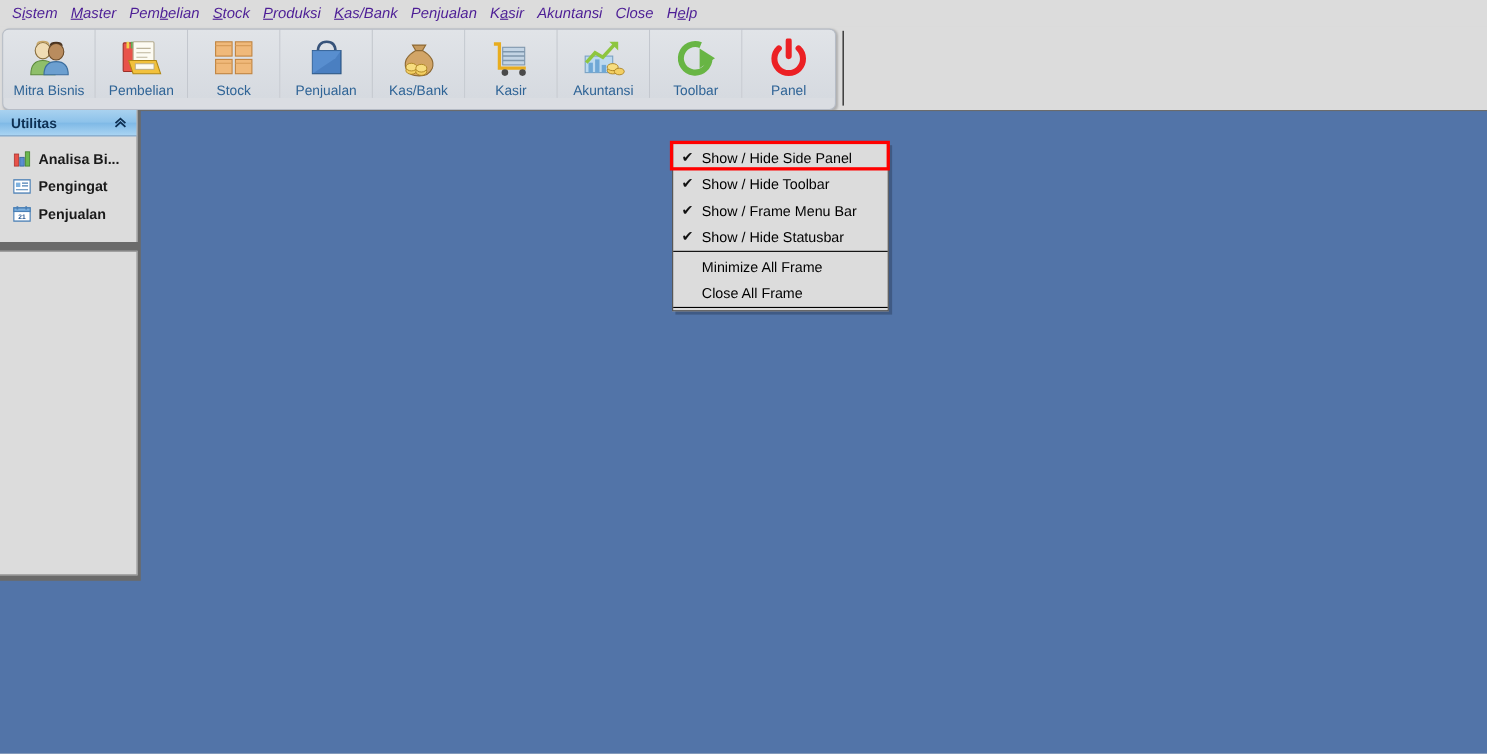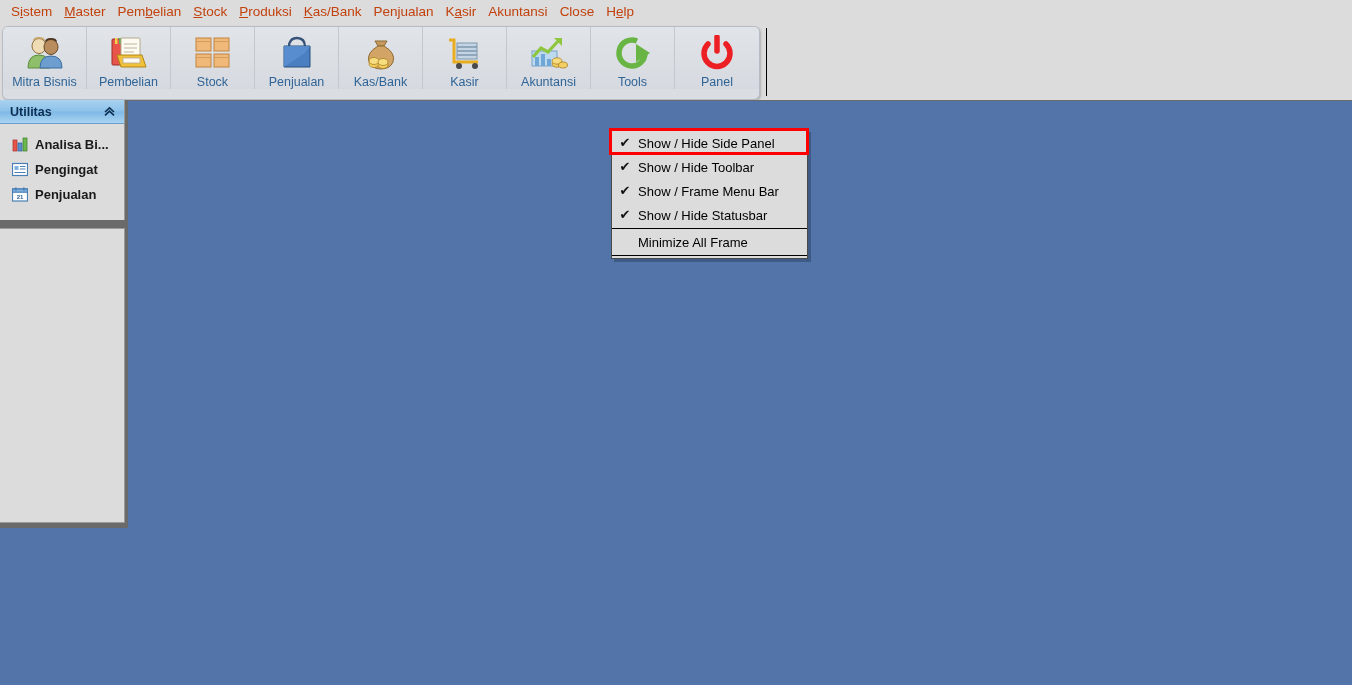--- a/index.html
+++ b/index.html
@@ -25,25 +25,26 @@
     width: 1352px;
     height: 24px;
     background: #dcdcdc;
     display: flex;
     align-items: center;
     padding-left: 5px;
     box-sizing: border-box;
   }
   .menubar-item {
     font-size: 13.5px;
-    color: #c2410c;
+    color: #4c1d95;
     padding: 2px 6px;
     white-space: nowrap;
     line-height: 16px;
     cursor: default;
+    font-style: italic;
   }
   .menubar-item u { text-decoration: underline; }
 
   
   #toolbar {
     position: absolute;
     left: 0; top: 24px;
     width: 1352px;
     height: 76px;
     background: #dcdcdc;
@@ -334,21 +335,21 @@
         </div>
         <div class="tb-label">Akuntansi</div>
       </div>
       <div class="tb-btn">
         <div class="tb-icon">
           <svg width="40" height="36" viewBox="0 0 40 36">
       <path d="M24 6 A13 13 0 1 0 32 18" fill="none" stroke="#68b544" stroke-width="5.5" stroke-linecap="butt"></path>
       <path d="M23 9 L23 27 L37 18Z" fill="#68b544"></path>
     </svg>
         </div>
-        <div class="tb-label">Tools</div>
+        <div class="tb-label">Toolbar</div>
       </div>
       <div class="tb-btn">
         <div class="tb-icon">
           <svg width="40" height="36" viewBox="0 0 40 36">
       <path d="M11 9 A13 13 0 1 0 29 9" fill="none" stroke="#ec2024" stroke-width="5.5" stroke-linecap="round"></path>
       <line x1="20" y1="2" x2="20" y2="16" stroke="#ec2024" stroke-width="5.5" stroke-linecap="round"></line>
     </svg>
         </div>
         <div class="tb-label">Panel</div>
       </div>
@@ -424,15 +425,19 @@
     </div>
     <div class="ctx-item">
       <span class="ctx-check">✔</span>
       <span class="ctx-label">Show / Hide Statusbar</span>
     </div>
     <div class="ctx-sep"></div>
     <div class="ctx-item">
       <span class="ctx-check"></span>
       <span class="ctx-label">Minimize All Frame</span>
     </div>
+    <div class="ctx-item">
+      <span class="ctx-check"></span>
+      <span class="ctx-label">Close All Frame</span>
+    </div>
     <div class="ctx-sep"></div>
   </div>
 <div id="ctx-highlight"></div>
 
 </body></html>

